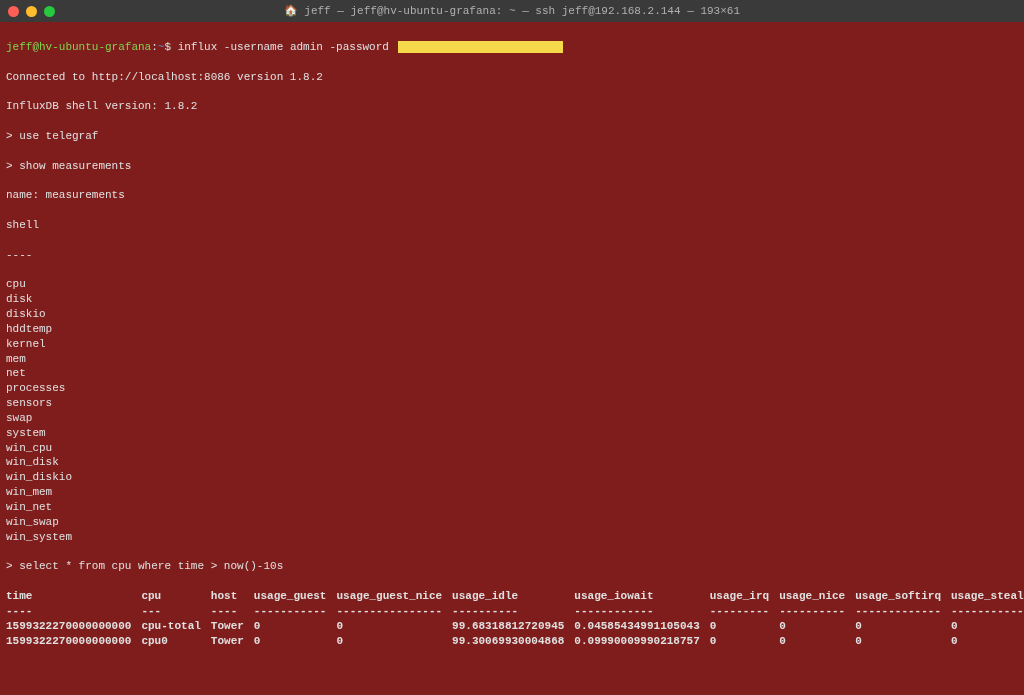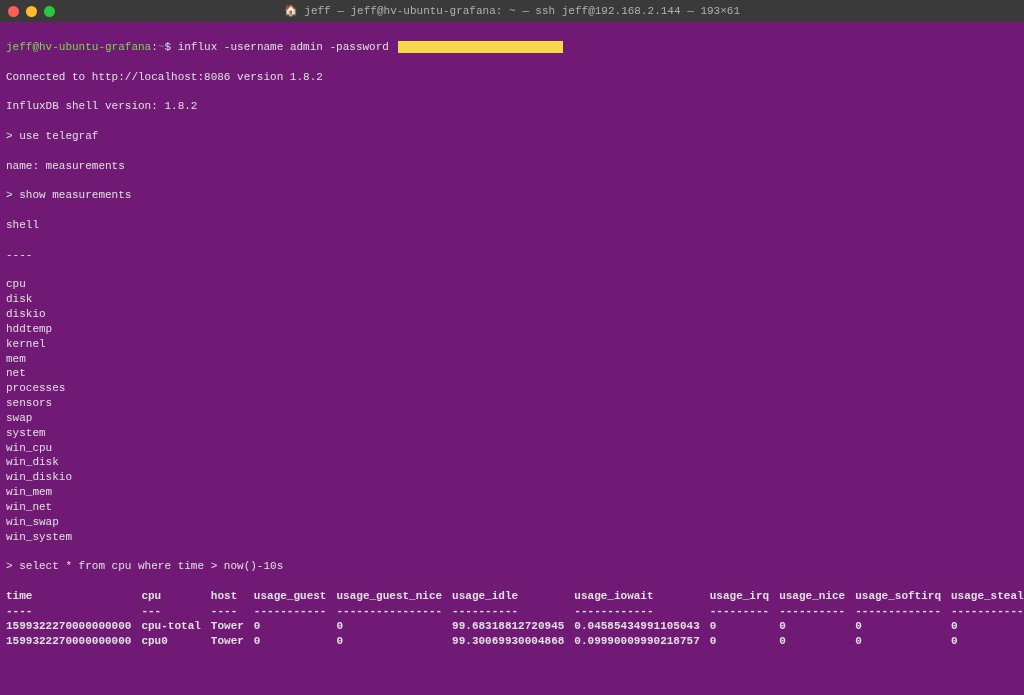--- a/index.html
+++ b/index.html
@@ -30,21 +30,21 @@
       position: absolute;
       left: 0; right: 0;
       text-align: center;
       font-size: 11px;
       color: #b0b0b0;
       pointer-events: none;
     }
     .titlebar-title .home-icon { display:inline-block; }
     .terminal {
       padding: 3px 6px;
-      background: #701a75;
+      background: #7f1d1d;
       height: calc(695px - 22px);
       overflow: hidden;
       white-space: pre;
     }
     .line { white-space: pre; }
     .prompt-user { color: #7fd54f; }
     .prompt-sep { color: #e0e0e0; }
     .prompt-path { color: #6092d8; }
     .redact {
       display: inline-block;
@@ -80,22 +80,22 @@
     <span class="home-icon">🏠</span>
     <span>jeff — jeff@hv-ubuntu-grafana: ~ — ssh jeff@192.168.2.144 — 193×61</span>
   </div>
 </div>
 
 <div class="terminal">
 <div class="line"><span class="prompt-user">jeff@hv-ubuntu-grafana</span><span class="prompt-sep">:</span><span class="prompt-path">~</span><span class="prompt-sep">$</span><span> influx -username admin -password</span> <span class="redact"></span></div>
 <div class="line">Connected to http://localhost:8086 version 1.8.2</div>
 <div class="line">InfluxDB shell version: 1.8.2</div>
 <div class="line">&gt; use telegraf</div>
+<div class="line">&gt; show measurements</div>
 <div class="line">name: measurements</div>
-<div class="line">&gt; show measurements</div>
 <div class="line">shell</div>
 <div class="line">----</div>
 <div id="meas-list"><div class="line">cpu</div><div class="line">disk</div><div class="line">diskio</div><div class="line">hddtemp</div><div class="line">kernel</div><div class="line">mem</div><div class="line">net</div><div class="line">processes</div><div class="line">sensors</div><div class="line">swap</div><div class="line">system</div><div class="line">win_cpu</div><div class="line">win_disk</div><div class="line">win_diskio</div><div class="line">win_mem</div><div class="line">win_net</div><div class="line">win_swap</div><div class="line">win_system</div></div>
 <div class="line">&gt; select * from cpu where time &gt; now()-10s</div>
 <table class="data">
   <thead>
     <tr id="col-row"><th>time</th><th>cpu</th><th>host</th><th>usage_guest</th><th>usage_guest_nice</th><th>usage_idle</th><th>usage_iowait</th><th>usage_irq</th><th>usage_nice</th><th>usage_softirq</th><th>usage_steal</th></tr>
     <tr id="dash-row" class="dashes"><td>----</td><td>---</td><td>----</td><td>-----------</td><td>----------------</td><td>----------</td><td>------------</td><td>---------</td><td>----------</td><td>-------------</td><td>-----------</td></tr>
   </thead>
   <tbody id="data-body"><tr><td>1599322270000000000</td><td>cpu-total</td><td>Tower</td><td>0</td><td>0</td><td>99.68318812720945</td><td>0.04585434991105043</td><td>0</td><td>0</td><td>0</td><td>0</td></tr><tr><td>1599322270000000000</td><td>cpu0</td><td>Tower</td><td>0</td><td>0</td><td>99.30069930004868</td><td>0.09990009990218757</td><td>0</td><td>0</td><td>0</td><td>0</td></tr></tbody>

